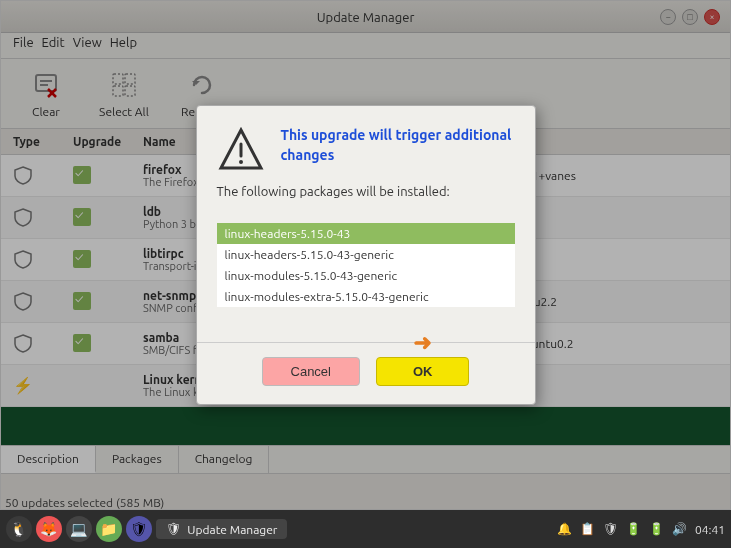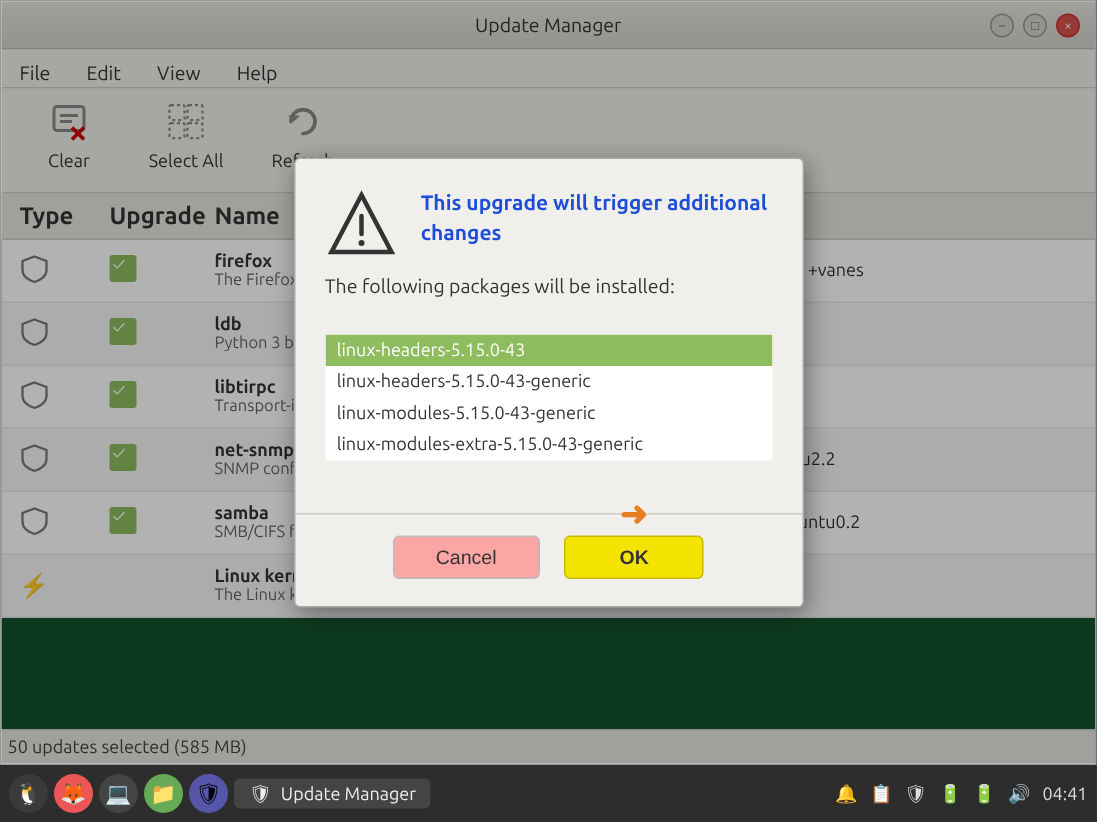--- a/index.html
+++ b/index.html
@@ -60,38 +60,37 @@
     }
     .title-btn.close { background: #d9534f; border-color: #c9302c; color: #fff; }
     .title-btn.maximize { background: #d5d3ce; }
     .title-btn.minimize { background: #d5d3ce; }
 
     
     .menu-bar {
       background: #f0efeb;
       height: 26px;
       display: flex;
-      align-items: flex-end;
+      align-items: flex-start;
       padding: 0 8px;
-      gap: 16px;
       border-bottom: 1px solid #ccc;
     }
     .menu-item {
       font-size: 13px;
       color: #333;
       cursor: pointer;
       padding: 2px 4px;
     }
 
     
     .toolbar {
       background: #f0efeb;
       height: 70px;
       display: flex;
-      align-items: flex-start;
+      align-items: center;
       padding: 0 10px;
       gap: 8px;
       border-bottom: 1px solid #ccc;
     }
     .toolbar-btn {
       display: flex;
       flex-direction: column;
       align-items: center;
       justify-content: center;
       width: 70px;
@@ -125,21 +124,21 @@
 
     
     .table-header {
       display: grid;
       grid-template-columns: 60px 70px 1fr 1fr;
       background: #e8e6e1;
       border-bottom: 1px solid #ccc;
       padding: 4px 8px;
     }
     .table-header-cell {
-      font-size: 16px;
+      font-size: 12px;
       font-weight: bold;
       color: #333;
       padding: 2px 4px;
     }
 
     
     .table-body {
       flex: 1;
       overflow-y: auto;
       background: #14532d;
@@ -192,23 +191,23 @@
       color: #333;
     }
     .tab.active {
       background: #fff;
       border-bottom: 2px solid #fff;
     }
 
     
     .status-bar {
       background: #e8e6e1;
-      height: 23px;
-      display: flex;
-      align-items: center;
+      height: 36px;
+      display: flex;
+      align-items: flex-end;
       padding: 0 4px;
       border-top: 1px solid #ccc;
       font-size: 12px;
       color: #444;
     }
 
     
     .taskbar {
       width: 731px;
       height: 38px;
@@ -494,20 +493,25 @@
         </div>
         <div class="cell"></div>
         <div class="cell">
           <div class="pkg-name">Linux kernel</div>
           <div class="pkg-desc">The Linux ker...</div>
         </div>
         <div class="cell">5.15.0-43.46</div>
       </div>
     </div>
 
+    <div class="bottom-tabs">
+      <div class="tab active">Description</div>
+      <div class="tab">Packages</div>
+      <div class="tab">Changelog</div>
+    </div>
   </div>
 
   <div class="status-bar">
     <span>50 updates selected (585 MB)</span>
   </div>
 
   <div class="dialog-overlay">
     <div class="dialog">
       <div class="dialog-header">
         <div class="dialog-warning-icon">

